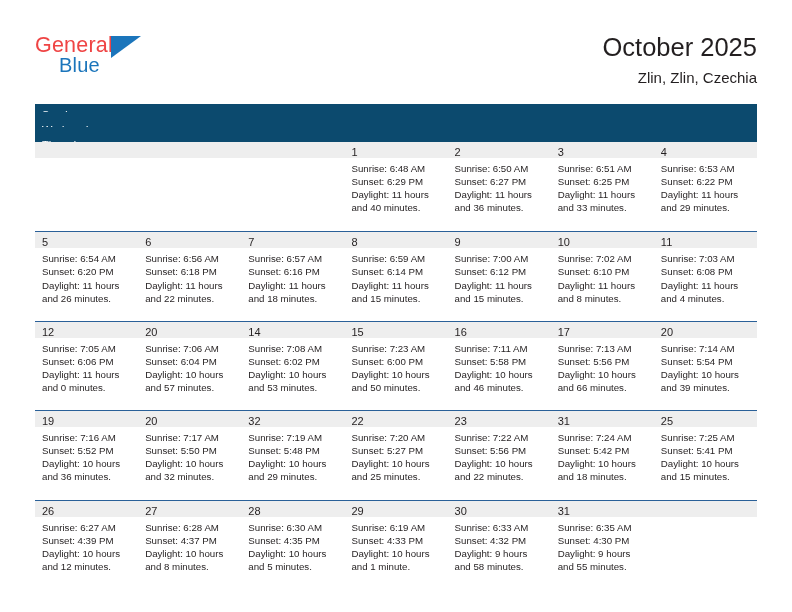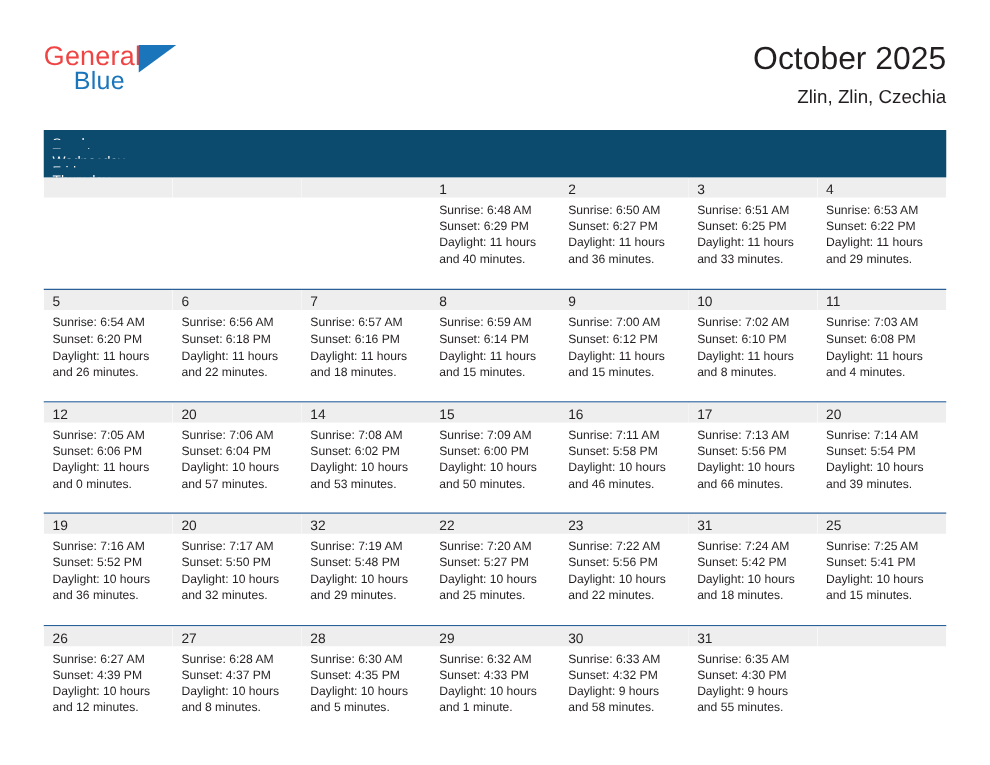--- a/index.html
+++ b/index.html
@@ -318,21 +318,21 @@
             <div class="day-body">
               <div>Sunrise: 7:08 AM</div>
               <div>Sunset: 6:02 PM</div>
               <div>Daylight: 10 hours</div>
               <div>and 53 minutes.</div>
             </div>
           </div>
           <div class="day-cell">
             <div class="day-strip"><span class="day-num">15</span></div>
             <div class="day-body">
-              <div>Sunrise: 7:09 AM</div>
+              <div>Sunrise: 7:23 AM</div>
               <div>Sunset: 6:00 PM</div>
               <div>Daylight: 10 hours</div>
               <div>and 50 minutes.</div>
             </div>
           </div>
           <div class="day-cell">
             <div class="day-strip"><span class="day-num">16</span></div>
             <div class="day-body">
               <div>Sunrise: 7:11 AM</div>
               <div>Sunset: 5:58 PM</div>
@@ -448,21 +448,21 @@
             <div class="day-body">
               <div>Sunrise: 6:30 AM</div>
               <div>Sunset: 4:35 PM</div>
               <div>Daylight: 10 hours</div>
               <div>and 5 minutes.</div>
             </div>
           </div>
           <div class="day-cell">
             <div class="day-strip"><span class="day-num">29</span></div>
             <div class="day-body">
-              <div>Sunrise: 6:32 AM</div>
+              <div>Sunrise: 6:19 AM</div>
               <div>Sunset: 4:33 PM</div>
               <div>Daylight: 10 hours</div>
               <div>and 1 minute.</div>
             </div>
           </div>
           <div class="day-cell">
             <div class="day-strip"><span class="day-num">30</span></div>
             <div class="day-body">
               <div>Sunrise: 6:33 AM</div>
               <div>Sunset: 4:32 PM</div>

